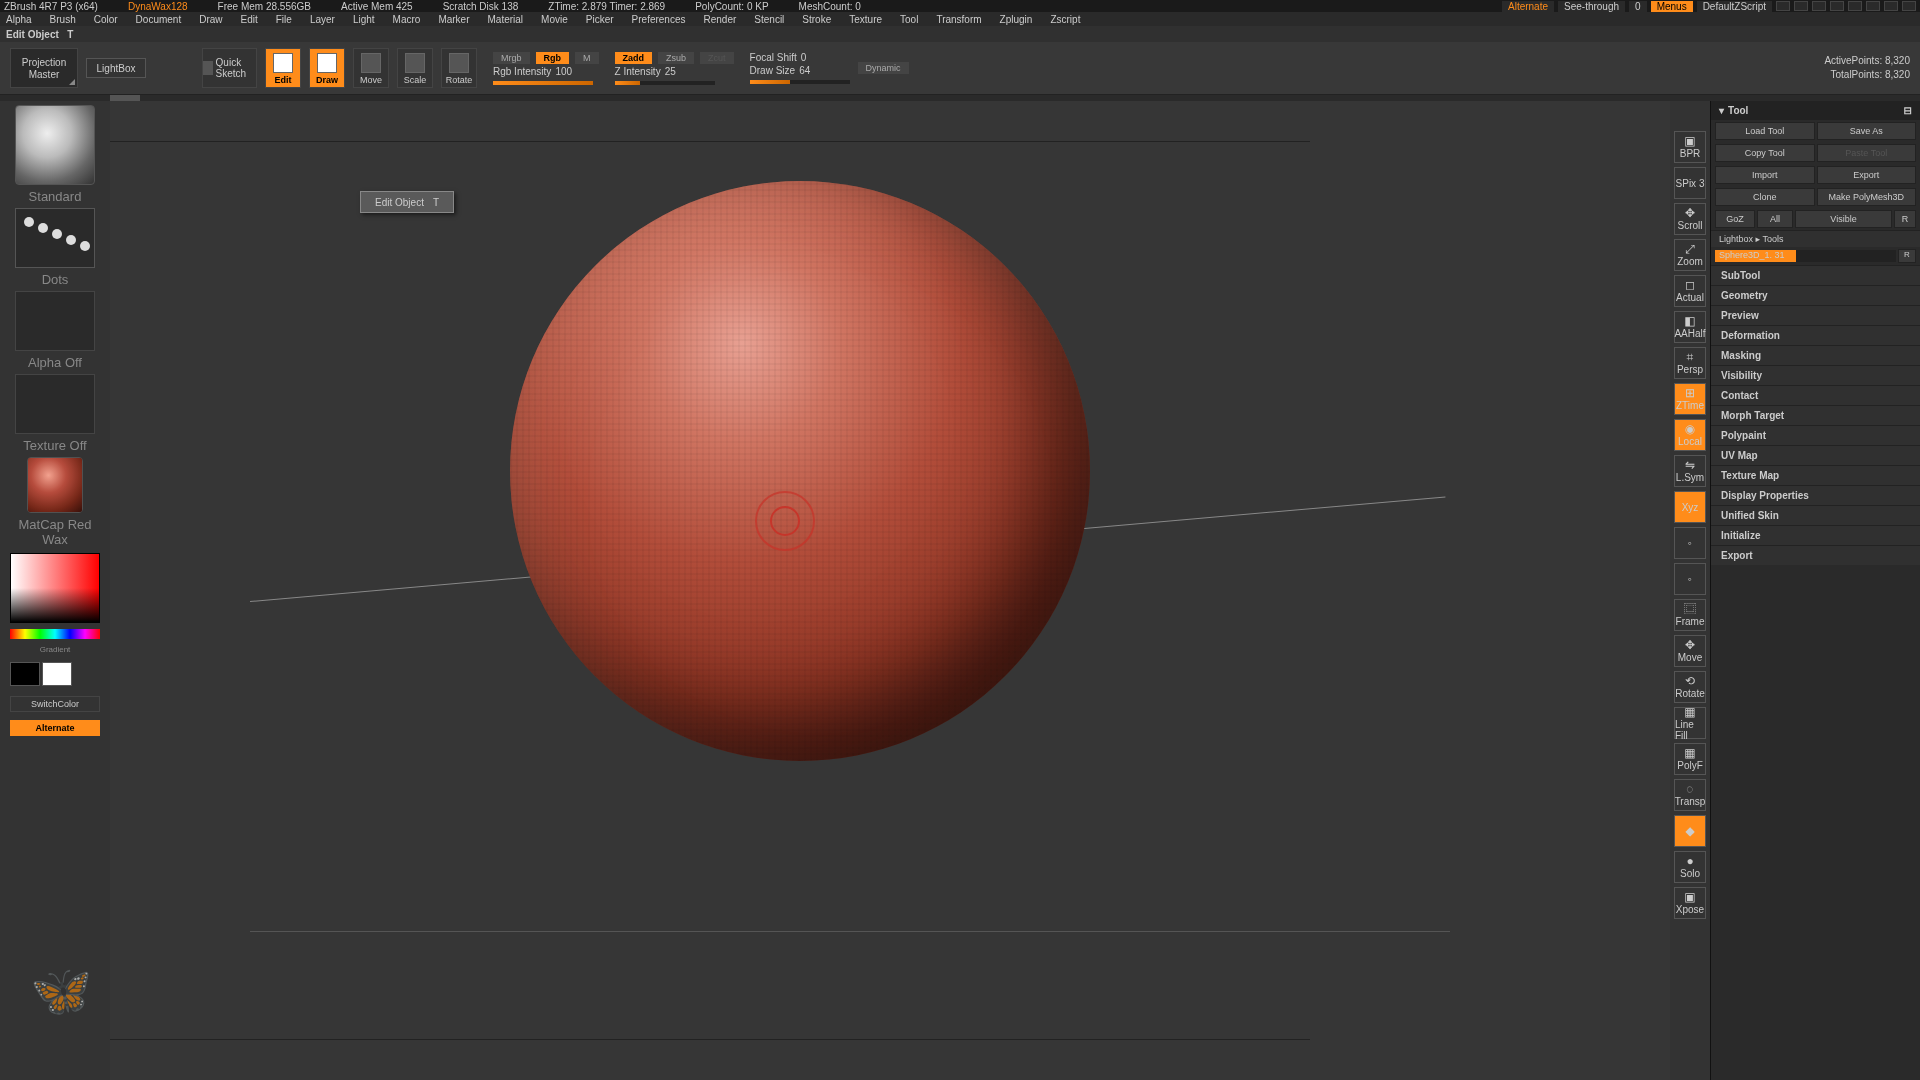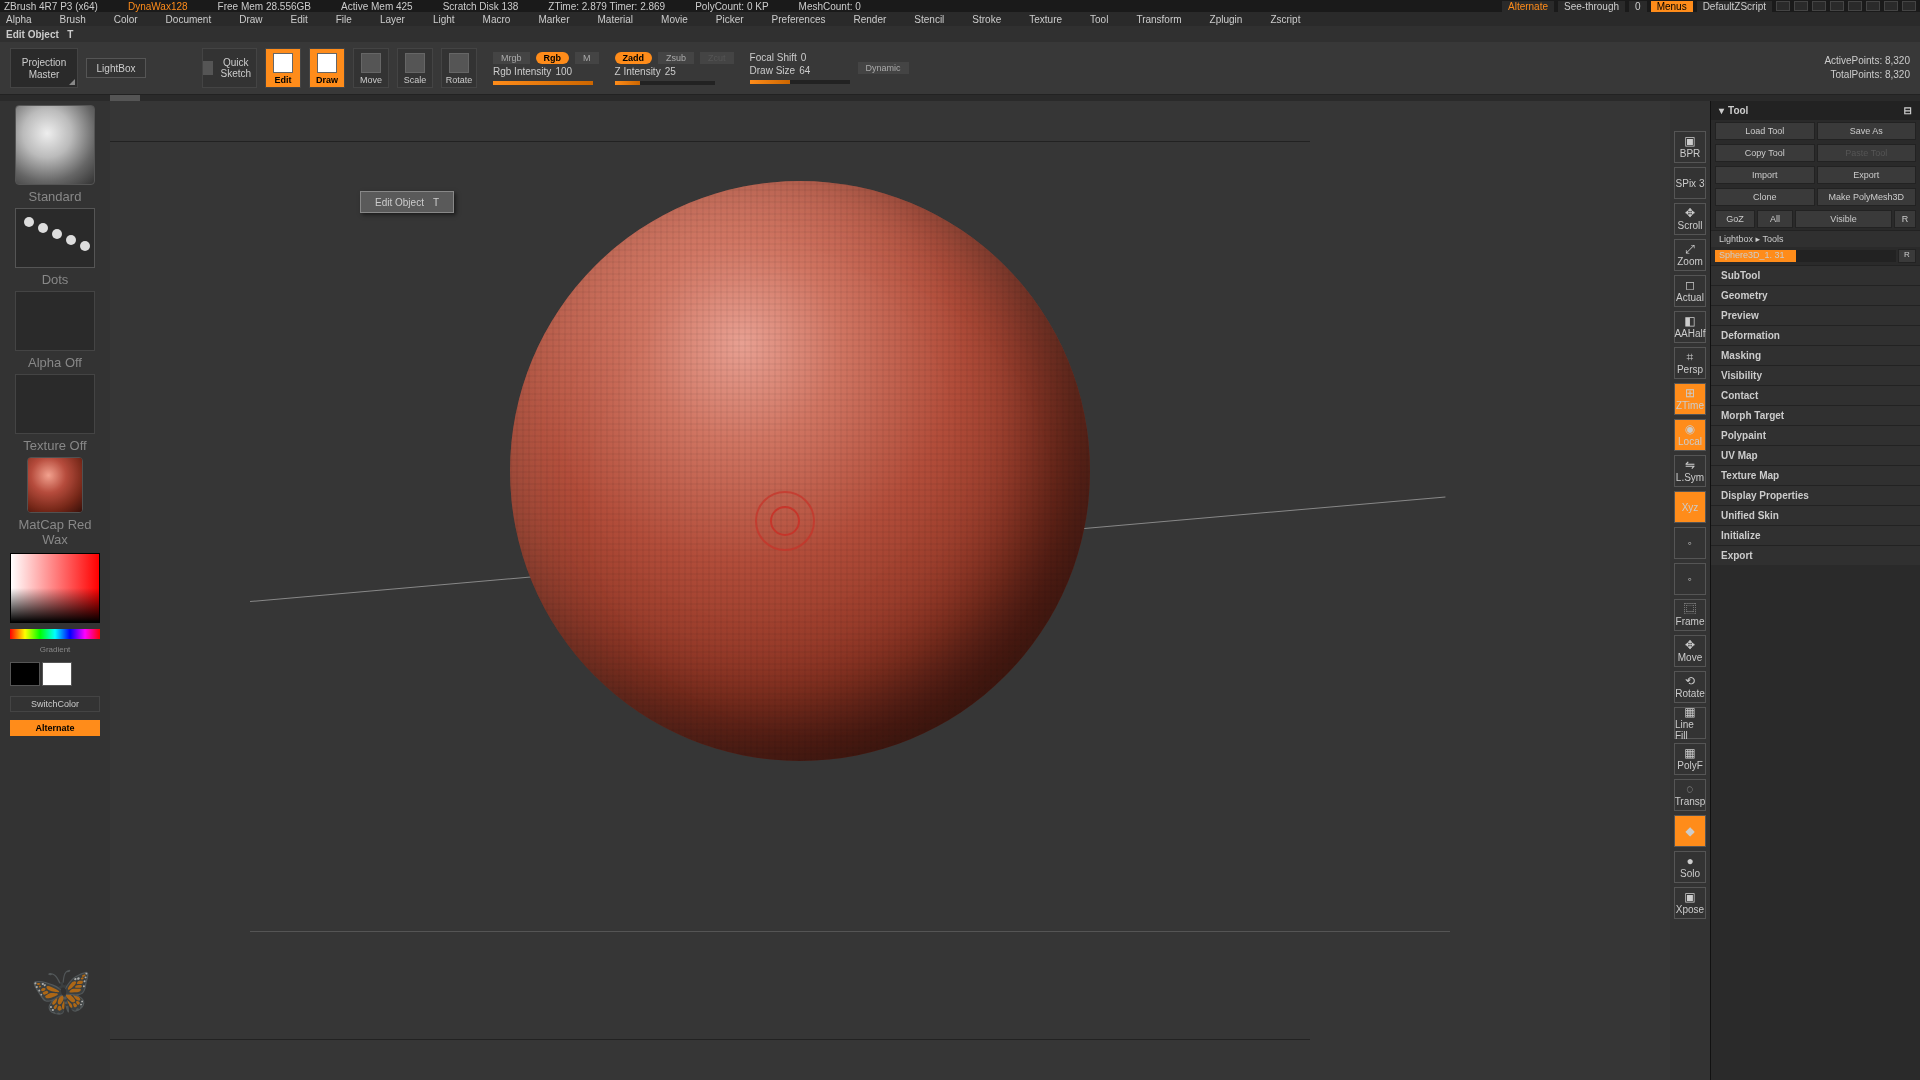--- a/index.html
+++ b/index.html
@@ -4,39 +4,39 @@
 <style>
 * { margin:0; padding:0; box-sizing:border-box; font-family:Arial,Helvetica,sans-serif; font-size:10px; color:#ccc; user-select:none; }
 body { background:#333; width:1920px; height:1080px; overflow:hidden; position:relative; }
 .titlebar { height:12px; background:#1a1a1a; display:flex; align-items:center; font-size:9px; color:#999; padding:0 4px; }
 .titlebar > span { margin-right:30px; }
 .titlebar .orange { color:#ff8c1a; }
 .titlebar-right { margin-left:auto; display:flex; gap:4px; align-items:center; }
 .titlebar-right span { background:#2a2a2a; padding:0 6px; }
 .titlebar-right .orange-btn { background:#ff8c1a; color:#000; padding:0 6px; }
 .titlebar-right .icon-btn { width:14px; height:10px; background:#2a2a2a; border:1px solid #444; }
-.menubar { height:14px; background:#2a2a2a; display:flex; align-items:center; padding:0 6px; gap:28px; font-size:9px; color:#999; }
+.menubar { height:14px; background:#2a2a2a; display:flex; align-items:center; padding:0 6px; gap:18px; font-size:9px; color:#999; }
 .menubar span { cursor:pointer; }
 .status-row { height:16px; background:#303030; display:flex; align-items:center; padding:0 6px; }
 .status-row .status-text { font-size:10px; color:#ddd; font-weight:bold; }
 
 .shelf { height:53px; background:#383838; display:flex; align-items:center; padding:0 10px; gap:8px; border-bottom:1px solid #222; }
 .proj-master { width:68px; height:40px; background:#2a2a2a; border:1px solid #444; text-align:center; font-size:9px; line-height:12px; padding-top:8px; position:relative; cursor:pointer; }
 .proj-master::after { content:''; position:absolute; bottom:2px; right:2px; border:3px solid transparent; border-right-color:#888; border-bottom-color:#888; }
 .lightbox-btn { width:60px; height:20px; background:#333; border:1px solid #555; text-align:center; line-height:20px; cursor:pointer; }
-.quicksketch { width:55px; height:40px; background:#333; border:1px solid #444; display:flex; align-items:center; justify-content:center; font-size:9px; text-align:center; line-height:11px; cursor:pointer; }
+.quicksketch { width:55px; height:40px; background:#333; border:1px solid #444; display:flex; align-items:center; justify-content:center; font-size:9px; text-align:left; line-height:11px; cursor:pointer; }
 .quicksketch .qs-icon { width:14px; height:14px; background:#555; margin-right:3px; }
 .mode-btn { width:36px; height:40px; background:#333; border:1px solid #444; text-align:center; font-size:9px; padding-top:26px; position:relative; cursor:pointer; }
 .mode-btn.active { background:#ff8c1a; color:#000; font-weight:bold; }
 .mode-btn::before { content:''; position:absolute; top:4px; left:50%; transform:translateX(-50%); width:18px; height:18px; background:#555; border:1px solid #666; }
 .mode-btn.active::before { background:#fff; }
 .shelf-slider-group { display:flex; flex-direction:column; gap:2px; margin-left:8px; }
 .shelf-pill-row { display:flex; gap:6px; align-items:center; }
 .pill { padding:1px 8px; background:#444; border-radius:0; font-size:9px; color:#aaa; cursor:pointer; }
-.pill.orange { background:#ff8c1a; color:#000; font-weight:bold;border-radius:6px; }
+.pill.orange { background:#ff8c1a; color:#000; font-weight:bold; }
 .pill.dim { color:#555; }
 .slider-track { width:100px; height:4px; background:#222; position:relative; margin-top:2px; }
 .slider-fill { height:100%; background:linear-gradient(90deg,#ff8c1a,#cc6600); }
 .slider-label { font-size:9px; color:#aaa; display:flex; gap:4px; }
 .stats { margin-left:auto; text-align:right; font-size:9px; color:#aaa; line-height:14px; }
 .thin-bar { height:6px; background:#2a2a2a; display:flex; }
 .thin-bar .seg { width:30px; height:6px; background:#555; margin-left:110px; }
 
 .main-area { display:flex; height:calc(1080px - 12px - 14px - 16px - 53px - 6px); }
 .left-col { width:110px; background:#333; padding:4px; display:flex; flex-direction:column; gap:4px; }

